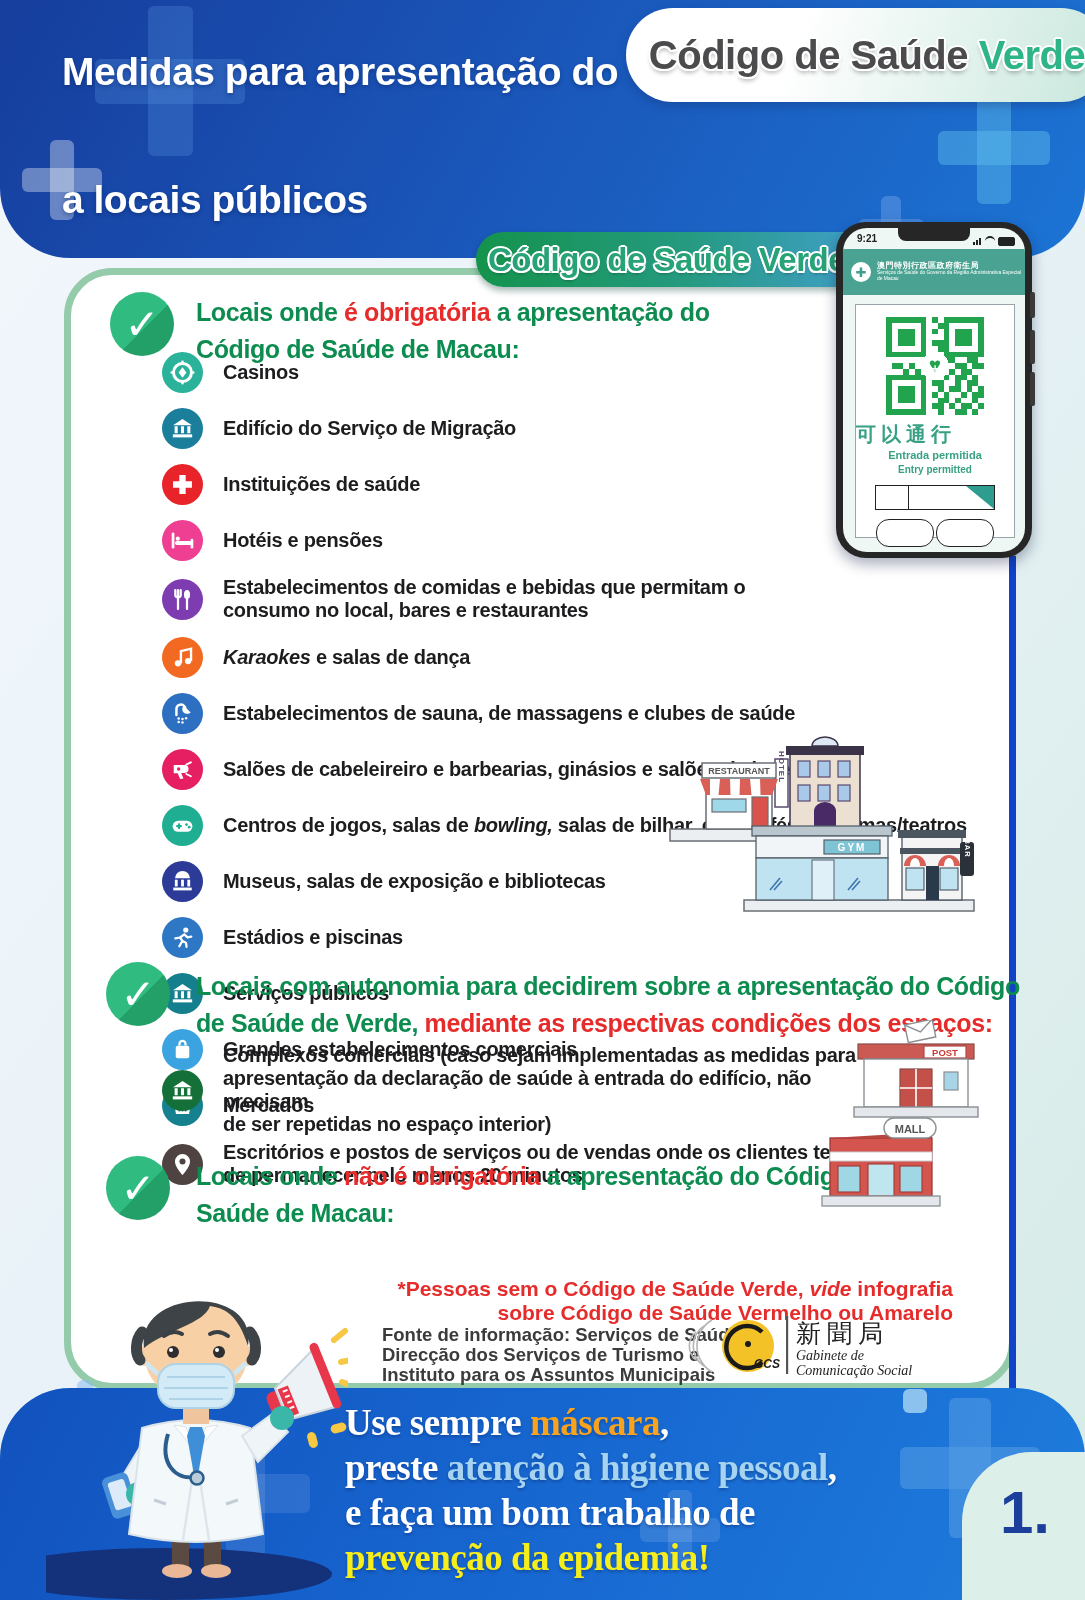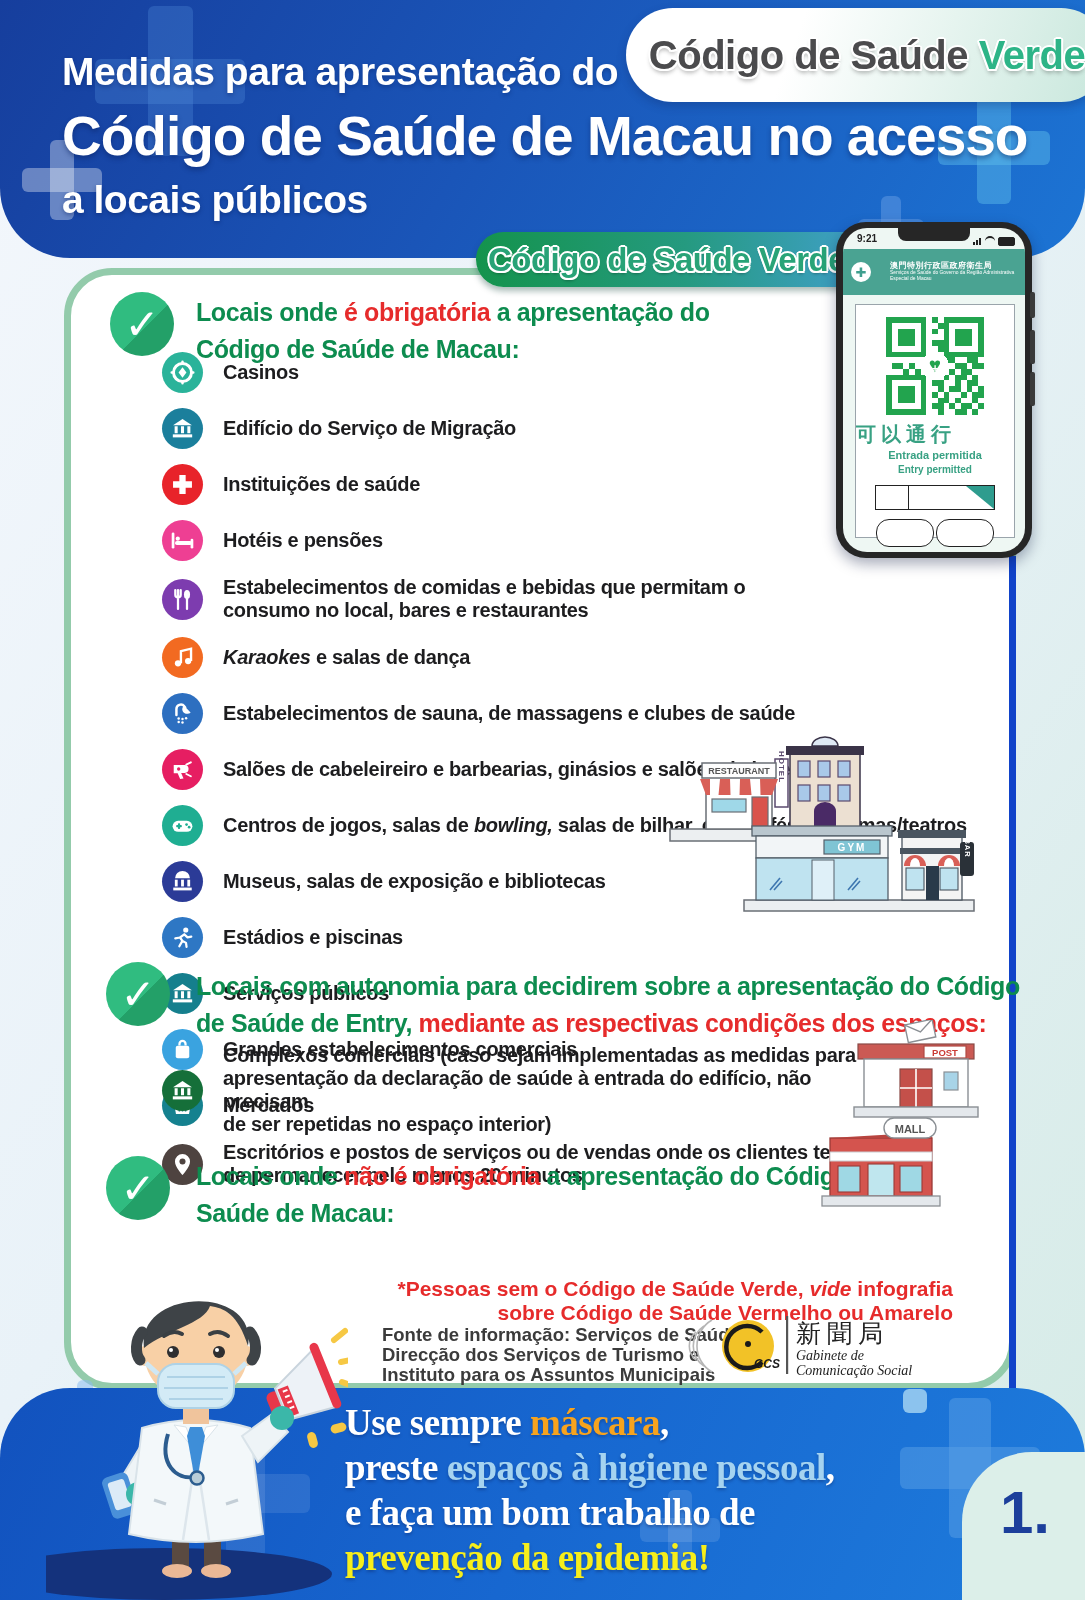--- a/index.html
+++ b/index.html
@@ -65,21 +65,21 @@
   .notch{position:absolute;left:50%;top:0;transform:translateX(-50%);width:72px;height:13px;background:#262626;border-radius:0 0 8px 8px;z-index:3;}
   .side-btn{position:absolute;right:-3px;width:5px;background:#3a3a3a;border-radius:2px;}
   .statusbar{position:absolute;left:0;top:3px;width:100%;height:18px;}
   .clock{position:absolute;left:14px;top:2px;font-size:10px;font-weight:700;color:#222;}
   .sig{position:absolute;right:44px;top:7px;display:flex;align-items:flex-end;gap:1px;}
   .sig i{display:block;width:2px;background:#222;}
   .wifi{position:absolute;right:30px;top:5px;width:10px;height:8px;border:2.5px solid #222;border-bottom:none;border-left:none;border-right:none;border-radius:50% 50% 0 0;}
   .battery{position:absolute;right:10px;top:6px;width:15px;height:7px;border:1px solid #222;border-radius:2px;background:#222;}
   .app-header{position:absolute;left:0;top:21px;width:100%;height:46px;background:#4aa392;display:flex;align-items:center;}
   .app-logo{width:20px;height:20px;border-radius:50%;background:#fff;margin:0 6px 0 8px;display:flex;align-items:center;justify-content:center;color:#3f9f8e;font-size:13px;font-weight:800;flex:0 0 20px;}
-  .app-header-texts{color:#fff;width:146px;margin-left:13px;}
+  .app-header-texts{color:#fff;width:146px;}
   .app-zh{font-size:8px;font-weight:700;letter-spacing:.5px;line-height:9px;}
   .app-pt{font-size:6px;line-height:6.5px;transform:scale(.82);transform-origin:left top;width:124%;}
   .qr-panel{position:absolute;left:12px;top:76px;width:158px;height:232px;background:#fff;border:1.5px solid #9aa4ab;}
   .qr-box{position:absolute;left:50%;top:12px;transform:translateX(-50%);width:98px;height:98px;}
   .permit-zh{position:absolute;left:0;top:116px;width:100%;text-align:left;font-size:20px;font-weight:700;letter-spacing:5px;color:#38a183;}
   .permit-pt{position:absolute;left:0;top:144px;width:100%;text-align:center;font-size:11px;font-weight:700;color:#38a183;}
   .permit-en{position:absolute;left:0;top:159px;width:100%;text-align:center;font-size:10px;font-weight:600;color:#38a183;}
   .widget-bar{position:absolute;left:50%;top:180px;transform:translateX(-50%);width:118px;height:23px;border:1.6px solid #222;background:#fff;}
   .widget-div{position:absolute;left:32px;top:0;width:1.4px;height:100%;background:#222;}
   .widget-tri{position:absolute;right:0;top:0;width:28px;height:23px;background:#2e9c8e;clip-path:polygon(0 0,100% 0,100% 100%);}
@@ -95,21 +95,20 @@
 
 <div class="page">
 
   <div class="abs top-banner"></div>
   <div class="plus" style="--c:rgba(90,150,225,.28);left:95px;top:6px;width:150px;height:150px;z-index:1;"></div>
   <div class="plus" style="--c:rgba(255,255,255,.35);left:22px;top:140px;width:80px;height:80px;z-index:1;"></div>
   <div class="plus" style="--c:rgba(96,190,235,.45);left:938px;top:92px;width:112px;height:112px;z-index:1;"></div>
   <div class="plus" style="--c:rgba(120,170,235,.4);left:858px;top:196px;width:66px;height:66px;z-index:1;"></div>
 
   <div class="abs title1">Medidas para apresentação do</div>
-  <div class="abs title2">Código de Saúde de Macau no acesso</div>
   <div class="abs title3">a locais públicos</div>
 
   <div class="abs badge-pill">
     <div class="badge-text"><span>Código de Saúde </span><span class="hl">Verde</span></div>
   </div>
 
   <div class="abs card"></div>
   <div class="abs blue-edge"></div>
 
   <div class="abs sub-banner">
@@ -284,21 +283,21 @@
           </svg>
         </span>
         <span class="li-text"><span>Escritórios e postos de serviços ou de vendas onde os clientes tenham
 de permanecer pelo menos 20 minutos</span></span>
       </div>
     </div>
 
   <div class="abs check" style="left:106px;top:962px;">✓</div>
   <div class="abs sec-head" style="left:196px;top:968px;">
       <div><span class="c-green">Locais com autonomia para decidirem sobre a apresentação do Código</span></div>
-      <div><span class="c-green">de Saúde de Entry, </span><span class="c-red">mediante as respectivas condições dos espaços:</span></div>
+      <div><span class="c-green">de Saúde de Verde, </span><span class="c-red">mediante as respectivas condições dos espaços:</span></div>
     </div>
   <div class="abs list" style="left:162px;top:1044px;width:700px;">
       <div class="li-row">
         <span class="li-icon" style="background: rgb(21, 111, 57); color: rgb(21, 111, 57);">
           <svg viewBox="0 0 24 24">
             <path d="M12 3.6 20.4 9H3.6Z" fill="#fff"></path>
             <rect x="5" y="10" width="2.7" height="6.2" fill="#fff"></rect>
             <rect x="10.65" y="10" width="2.7" height="6.2" fill="#fff"></rect>
             <rect x="16.3" y="10" width="2.7" height="6.2" fill="#fff"></rect>
             <rect x="3.4" y="17.2" width="17.2" height="2.7" fill="#fff"></rect>
@@ -428,21 +427,21 @@
 
   <div class="abs bottom-banner"></div>
   <div class="plus" style="--c:rgba(255,255,255,.10);left:180px;top:1428px;width:130px;height:130px;z-index:5;"></div>
   <div class="plus" style="--c:rgba(90,160,230,.5);left:900px;top:1398px;width:140px;height:140px;z-index:5;"></div>
   <div class="plus" style="--c:rgba(255,255,255,.12);left:640px;top:1490px;width:80px;height:80px;z-index:5;"></div>
   <div class="plus" style="--c:rgba(140,190,240,.55);left:58px;top:1380px;width:54px;height:54px;z-index:4;"></div>
   <div class="abs mini-square"></div>
 
   <div class="abs bottom-text">
       <div><span class="c-white">Use sempre </span><span class="c-orange">máscara</span><span class="c-white">,</span></div>
-      <div><span class="c-white">preste </span><span class="c-lightblue">espaços à higiene pessoal</span><span class="c-white">,</span></div>
+      <div><span class="c-white">preste </span><span class="c-lightblue">atenção à higiene pessoal</span><span class="c-white">,</span></div>
       <div><span class="c-white">e faça um bom trabalho de</span></div>
       <div><span class="c-yellow">prevenção da epidemia!</span></div>
     </div>
 
   <div class="abs page-tab"></div>
   <div class="abs page-num">1.</div>
 
   <div class="confetti" style="left:318px;top:1396px;transform:rotate(30deg);"></div>
   <div class="confetti" style="left:334px;top:1420px;transform:rotate(75deg);"></div>
   <div class="confetti" style="left:308px;top:1432px;transform:rotate(-15deg);"></div>

